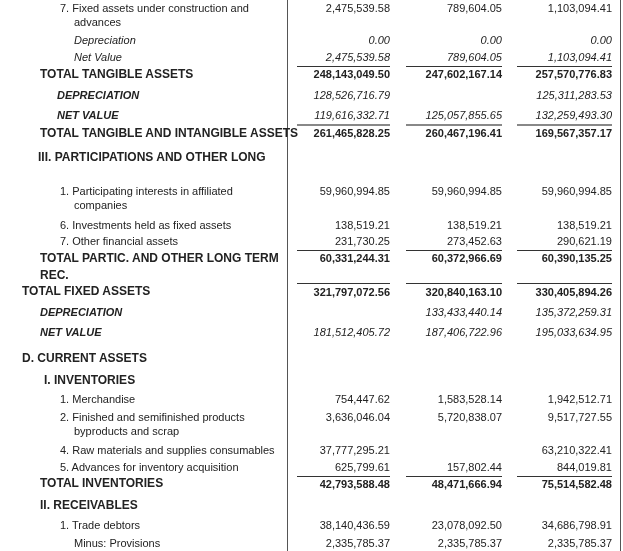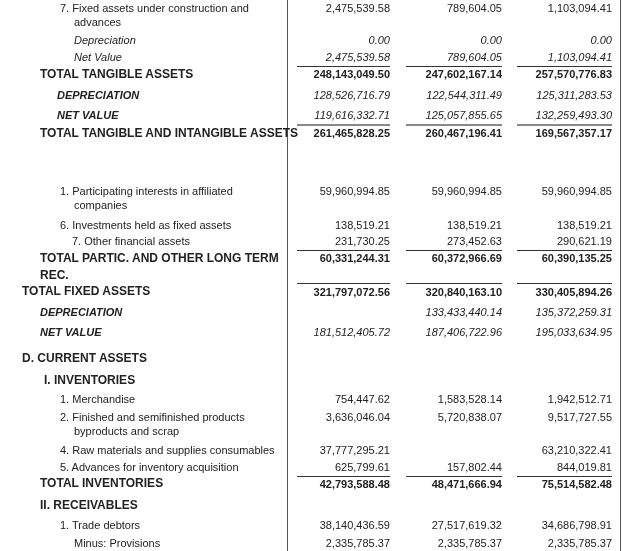--- a/index.html
+++ b/index.html
@@ -47,50 +47,49 @@
   <div class="rule r2" style="top:66px"></div>
   <div class="rule r3" style="top:66px"></div>
 
   <div class="lbl sec" style="left:40px; top:67px;">TOTAL TANGIBLE ASSETS</div>
   <div class="num c1 bold" style="top:67px">248,143,049.50</div>
   <div class="num c2 bold" style="top:67px">247,602,167.14</div>
   <div class="num c3 bold" style="top:67px">257,570,776.83</div>
 
   <div class="lbl bold ital" style="left:57px; top:88px;">DEPRECIATION</div>
   <div class="num c1 ital" style="top:88px">128,526,716.79</div>
-  <div class="num c2 ital" style="top:88px">122,544,311.49</div>
   <div class="num c3 ital" style="top:88px">125,311,283.53</div>
 
   <div class="lbl bold ital" style="left:57px; top:108px;">NET VALUE</div>
   <div class="num c1 ital" style="top:108px">119,616,332.71</div>
   <div class="num c2 ital" style="top:108px">125,057,855.65</div>
   <div class="num c3 ital" style="top:108px">132,259,493.30</div>
 
   <div class="rule thick r1" style="top:124px"></div>
   <div class="rule thick r2" style="top:124px"></div>
   <div class="rule thick r3" style="top:124px"></div>
 
   <div class="lbl sec" style="left:40px; top:126px;">TOTAL TANGIBLE AND INTANGIBLE ASSETS</div>
   <div class="num c1 bold" style="top:126px">261,465,828.25</div>
   <div class="num c2 bold" style="top:126px">260,467,196.41</div>
   <div class="num c3 bold" style="top:126px">169,567,357.17</div>
 
-  <div class="lbl sec" style="left:38px; top:149px; width:240px; line-height:17px;"><br></div>
+  <div class="lbl sec" style="left:38px; top:149px; width:240px; line-height:17px;"><span>III.  PARTICIPATIONS AND OTHER LONG</span><br></div>
 
   <div class="lbl" style="left:60px; top:184px; width:220px;"><span>1.  Participating interests in affiliated</span><br><span style="padding-left:14px">companies</span></div>
   <div class="num c1" style="top:184px">59,960,994.85</div>
   <div class="num c2" style="top:184px">59,960,994.85</div>
   <div class="num c3" style="top:184px">59,960,994.85</div>
 
   <div class="lbl" style="left:60px; top:218px;">6.  Investments held as fixed assets</div>
   <div class="num c1" style="top:218px">138,519.21</div>
   <div class="num c2" style="top:218px">138,519.21</div>
   <div class="num c3" style="top:218px">138,519.21</div>
 
-  <div class="lbl" style="left:60px; top:234px;margin-left:12px;">7.  Other financial assets</div>
+  <div class="lbl" style="left:60px; top:234px;">7.  Other financial assets</div>
   <div class="num c1" style="top:234px">231,730.25</div>
   <div class="num c2" style="top:234px">273,452.63</div>
   <div class="num c3" style="top:234px">290,621.19</div>
 
   <div class="rule r1" style="top:250px"></div>
   <div class="rule r2" style="top:250px"></div>
   <div class="rule r3" style="top:250px"></div>
 
   <div class="lbl sec" style="left:40px; top:250px; width:240px; line-height:17px;"><span>TOTAL PARTIC. AND OTHER LONG TERM</span><br><span>REC.</span></div>
   <div class="num c1 bold" style="top:251px">60,331,244.31</div>
@@ -144,20 +143,20 @@
 
   <div class="lbl sec" style="left:40px; top:476px;">TOTAL INVENTORIES</div>
   <div class="num c1 bold" style="top:477px">42,793,588.48</div>
   <div class="num c2 bold" style="top:477px">48,471,666.94</div>
   <div class="num c3 bold" style="top:477px">75,514,582.48</div>
 
   <div class="lbl sec" style="left:40px; top:498px;text-align:right;">II.  RECEIVABLES</div>
 
   <div class="lbl" style="left:60px; top:518px;">1.  Trade debtors</div>
   <div class="num c1" style="top:518px">38,140,436.59</div>
-  <div class="num c2" style="top:518px">27,517,619.32</div>
+  <div class="num c2" style="top:518px">23,078,092.50</div>
   <div class="num c3" style="top:518px">34,686,798.91</div>
 
   <div class="lbl" style="left:74px; top:536px;">Minus: Provisions</div>
   <div class="num c1" style="top:536px">2,335,785.37</div>
   <div class="num c2" style="top:536px">2,335,785.37</div>
   <div class="num c3" style="top:536px">2,335,785.37</div>
 </div>
 
 </body></html>

